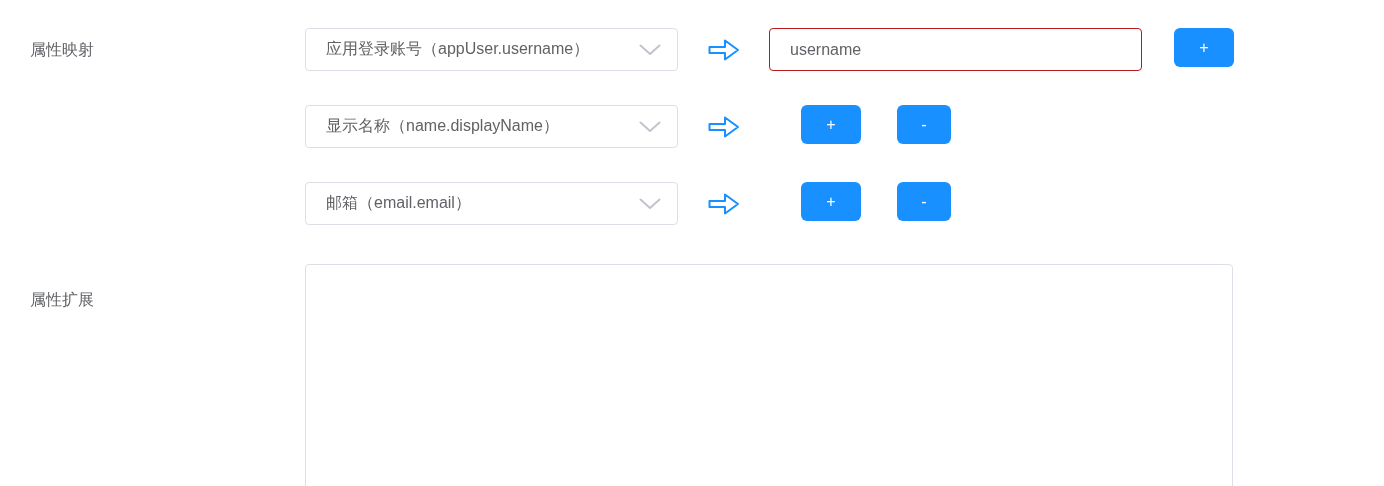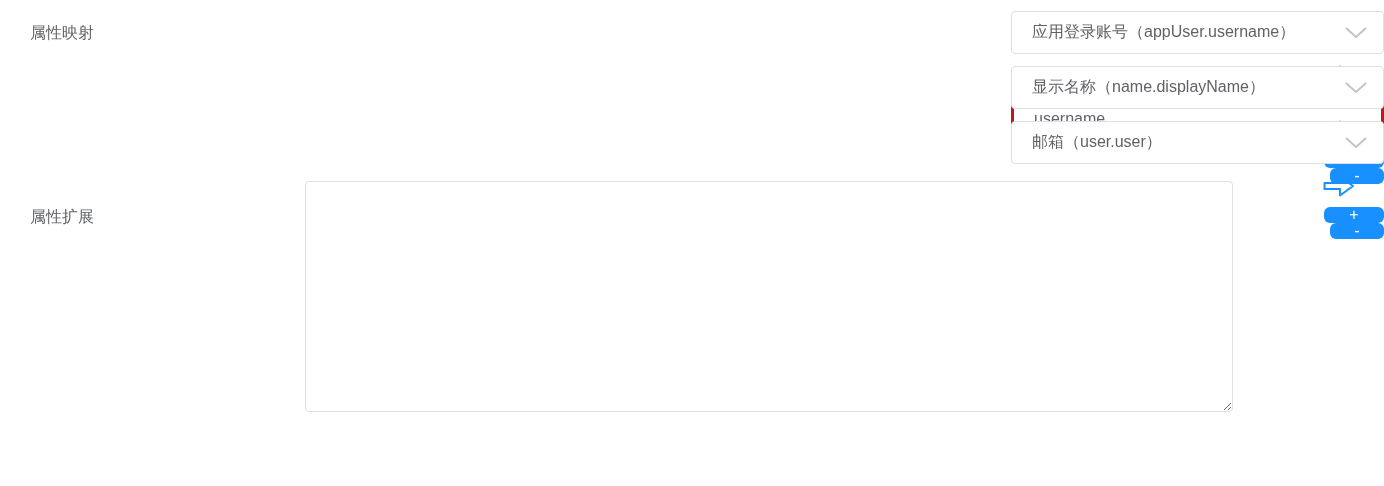--- a/index.html
+++ b/index.html
@@ -1,42 +1,41 @@
 <!DOCTYPE html>
 <html><head>
 <meta charset="utf-8">
 <style>
   * { box-sizing: border-box; margin: 0; padding: 0; }
   html, body {
     width: 1384px; height: 486px;
     background: #ffffff;
     font-family: "Liberation Sans", sans-serif;
   }
-  .page { width: 1384px; height: 486px; padding-top: 11px; }
+  .page { width: 1384px; height: 486px; padding-top: 28px; }
 
   .form-row { display: flex; align-items: flex-start; }
 
   .form-label {
     width: 305px;
     padding-left: 30px;
     font-size: 16px;
     color: #606266;
     line-height: 43px;
     flex-shrink: 0;
   }
   .extension-row .form-label { line-height: 20px; padding-top: 26px; }
 
   .form-content { flex: 1; }
 
   .map-row {
     display: flex;
-    align-items: flex-end;
+    align-items: flex-start;
     height: 43px;
-    margin-bottom: 12px;
-    flex-direction: column;
+    margin-bottom: 34px;
   }
 
   .select {
     position: relative;
     width: 373px; height: 43px;
     border: 1px solid #dcdfe6;
     border-radius: 4px;
     background: #ffffff;
     display: flex;
     align-items: center;
@@ -61,21 +60,21 @@
   .arrow-wrap {
     width: 91px; height: 43px;
     display: flex;
     align-items: center;
     justify-content: center;
     flex-shrink: 0;
   }
 
   .target-input {
     width: 373px; height: 43px;
-    border: 3px solid #b91c1c;
+    border: 1px solid #b91c1c;
     border-radius: 4px;
     padding: 0 20px;
     font-size: 16px;
     color: #606266;
     font-family: "Liberation Sans", sans-serif;
     outline: none;
     flex-shrink: 0;
   }
 
   .btn {
@@ -142,21 +141,21 @@
           <svg width="33" height="28" viewBox="0 0 33 28">
             <path d="M2.5 11 L18 11 L18 4.5 L31 14 L18 23.5 L18 17 L2.5 17 Z" fill="none" stroke="#1890ff" stroke-width="2" stroke-linecap="round" stroke-linejoin="round"></path>
           </svg>
         </div>
         <button class="btn btn-add">+</button>
         <button class="btn btn-remove">-</button>
       </div>
 
       <div class="map-row">
         <div class="select">
-          <span class="select-text">邮箱（user.user）</span>
+          <span class="select-text">邮箱（email.email）</span>
           <svg class="chevron" width="22" height="12" viewBox="0 0 22 12">
             <polyline points="1.5,1.5 11,10 20.5,1.5" fill="none" stroke="#c0c4cc" stroke-width="2" stroke-linecap="round" stroke-linejoin="round"></polyline>
           </svg>
         </div>
         <div class="arrow-wrap">
           <svg width="33" height="28" viewBox="0 0 33 28">
             <path d="M2.5 11 L18 11 L18 4.5 L31 14 L18 23.5 L18 17 L2.5 17 Z" fill="none" stroke="#1890ff" stroke-width="2" stroke-linecap="round" stroke-linejoin="round"></path>
           </svg>
         </div>
         <button class="btn btn-add">+</button>

